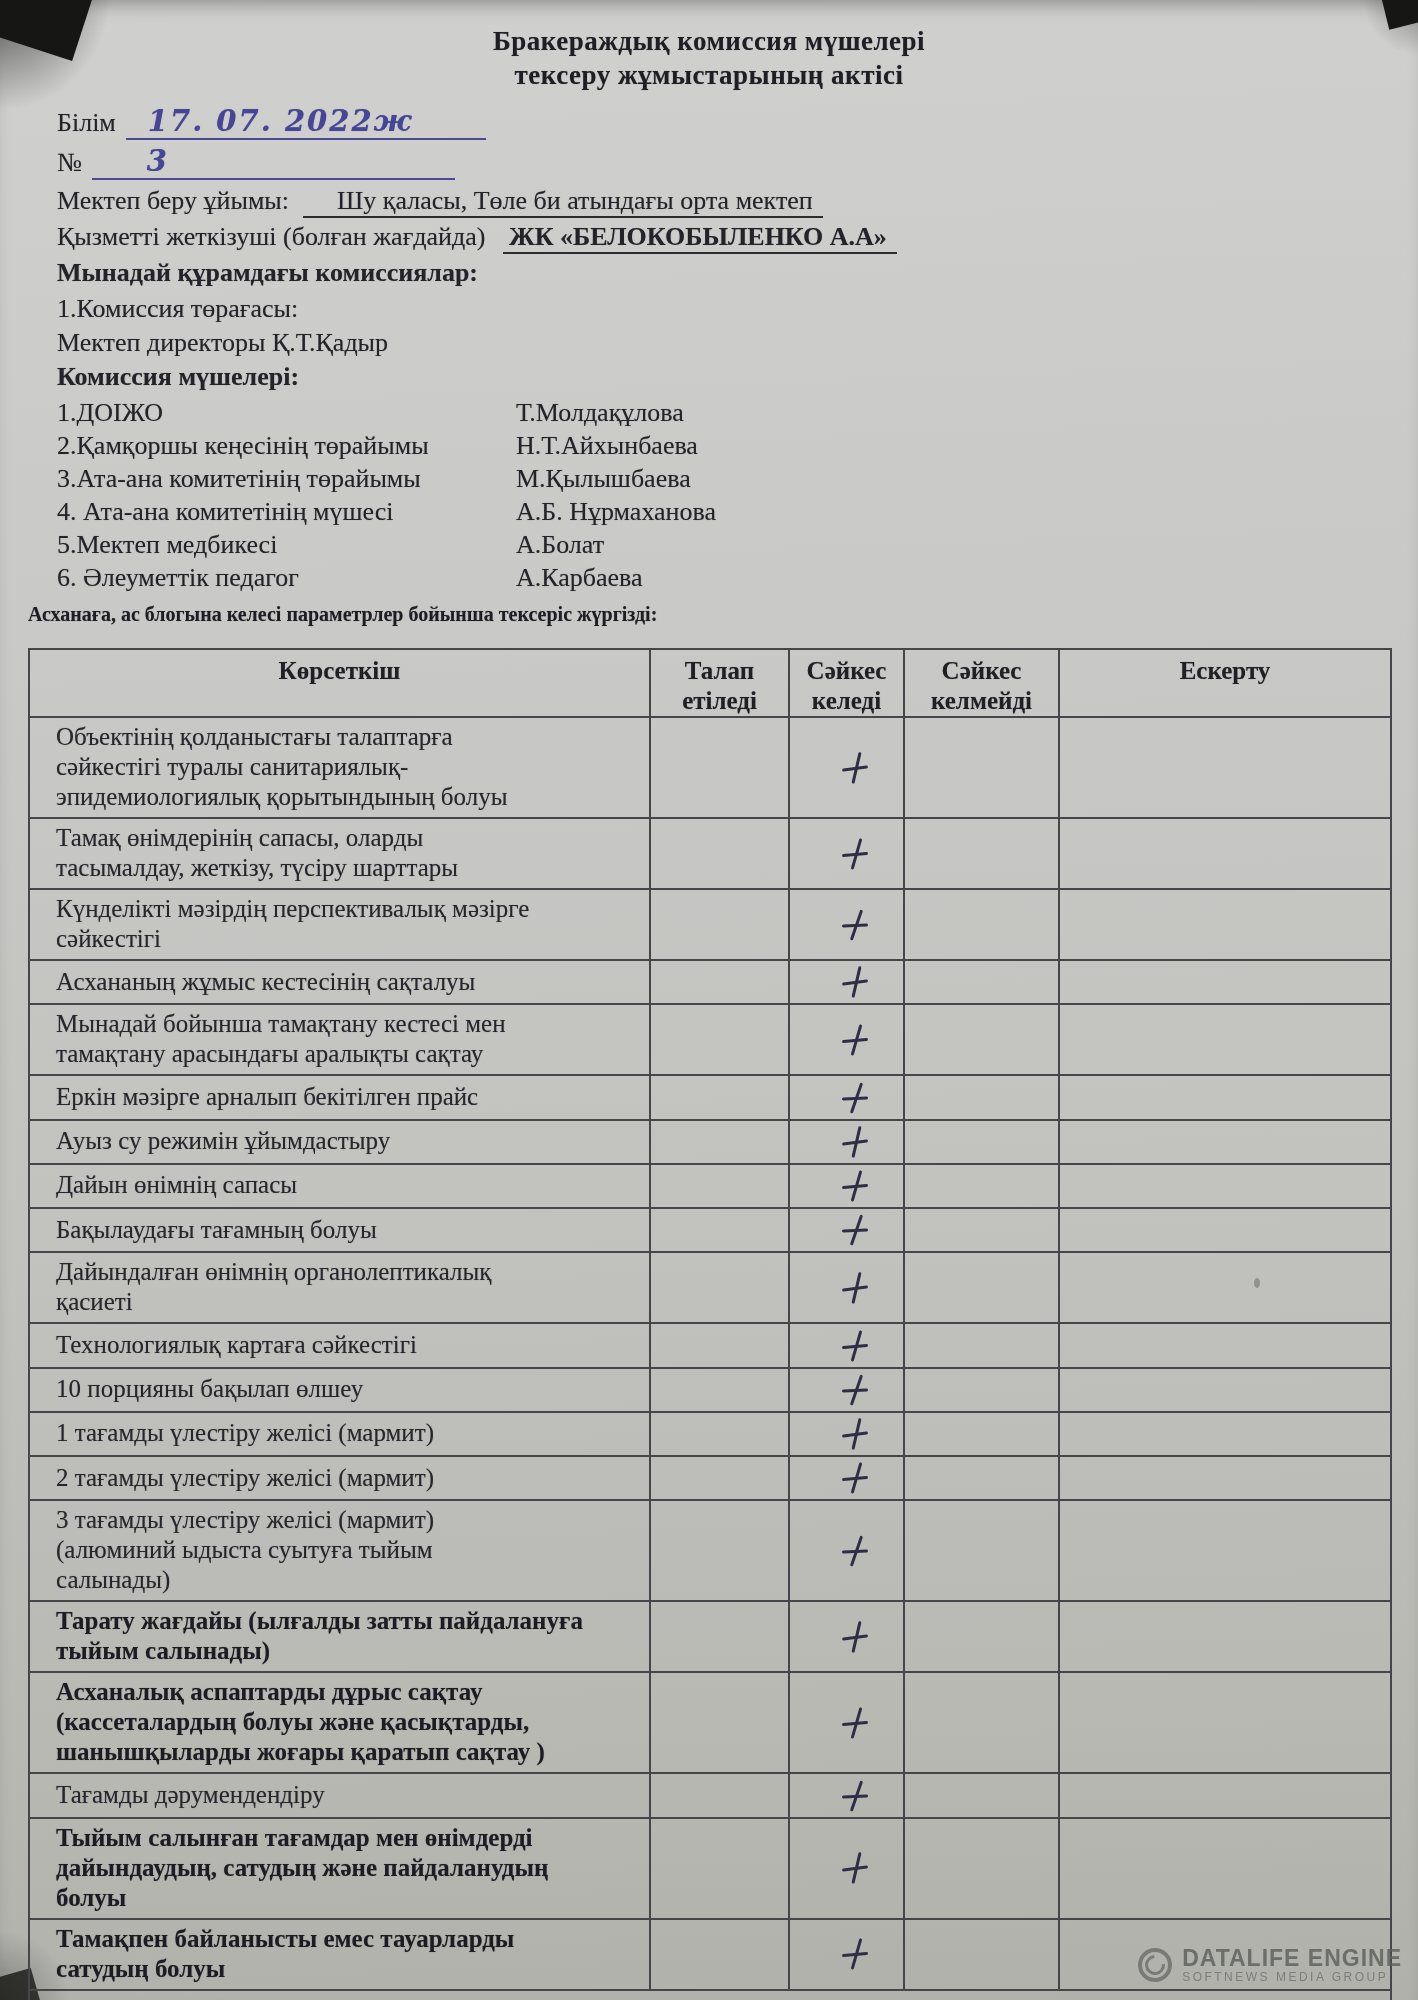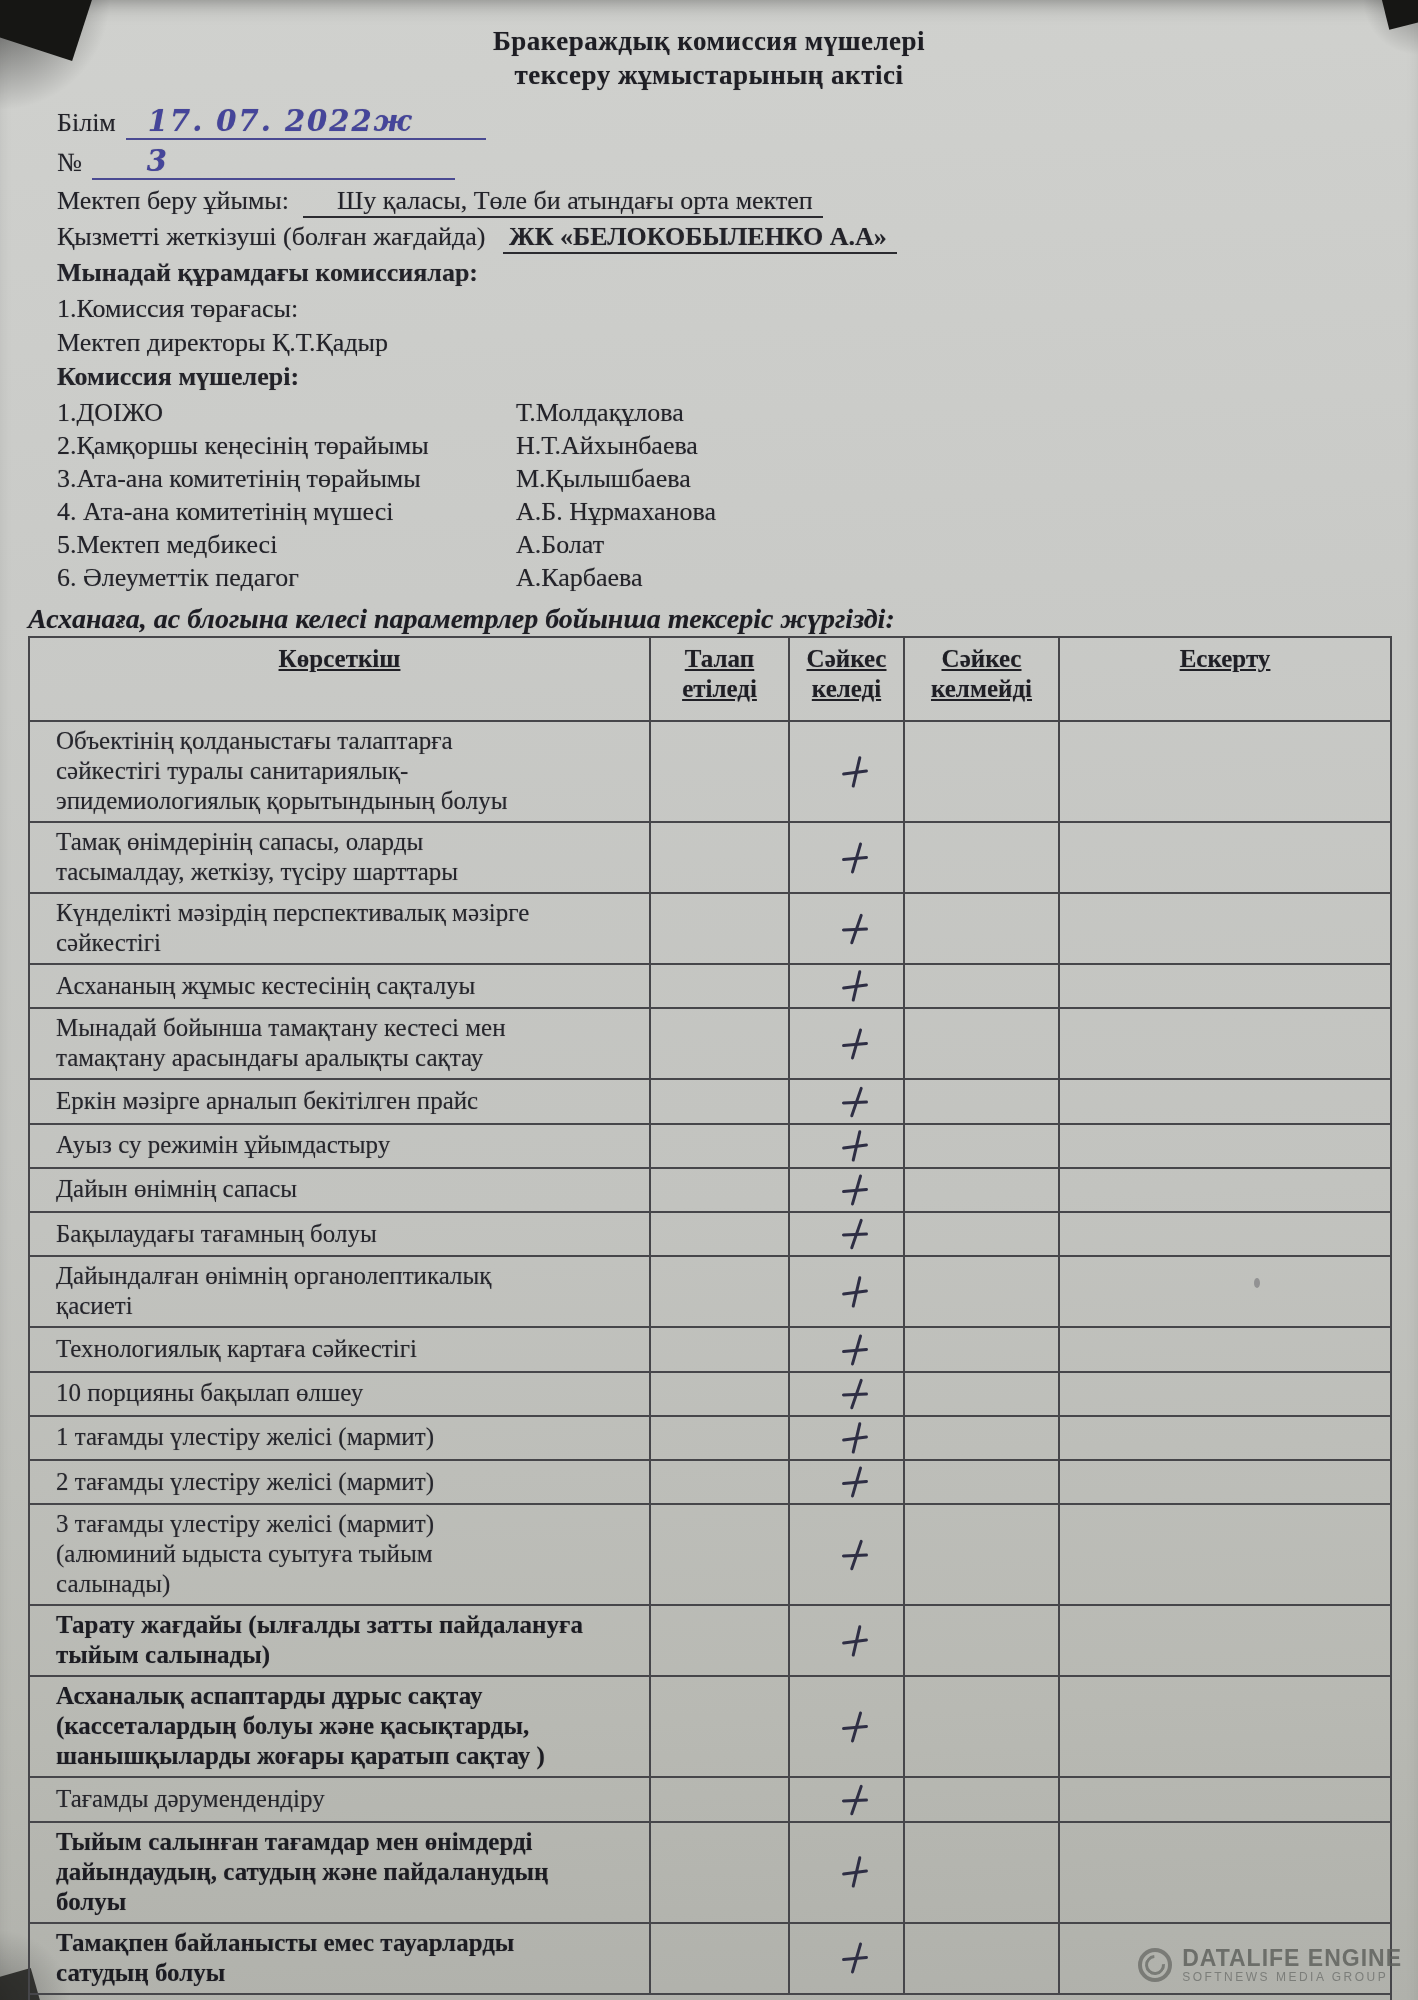--- a/index.html
+++ b/index.html
@@ -33,32 +33,32 @@
   .u-ink{display:inline-block;border-bottom:2.5px solid #4a4a92;min-width:330px;padding:0 8px 0 22px;margin-left:10px;}
   .u-ink.num{min-width:300px;padding-left:55px;}
   .u-doc{border-bottom:2.5px solid #2b2b30;padding:0 10px 1px 34px;margin-left:14px;}
   .b{font-weight:bold;}
   .it{}
   .chair{margin-bottom:4px;}
   .members{margin:2px 0 0 0;}
   .member-row{display:flex;margin-bottom:3px;}
   .member-role{width:455px;}
   .member-name{padding-left:4px;}
-  .intro{margin:10px 0 1px 28px;font-size:28px;font-weight:bold;color:#1d1d23;font-style:italic;}
+  .intro{margin:10px 0 22px 28px;font-size:20px;font-weight:bold;color:#1d1d23;}
   table.insp{
     border-collapse:collapse;margin-left:28px;width:1362px;table-layout:fixed;
     font-size:25px;line-height:30px;color:#26262c;
   }
   table.insp th,table.insp td{
     border:2px solid #46464a;white-space:pre-line;
     padding:4px 10px 5px 26px;vertical-align:middle;
     overflow:hidden;
   }
   table.insp th{
-    font-weight:bold;text-align:center;vertical-align:top;padding:6px 4px 16px 4px;color:#1f1f25;text-decoration:underline;
+    font-weight:bold;text-align:center;vertical-align:top;padding:6px 4px 0 4px;color:#1f1f25;
   }
   td.c-sm{text-align:center;padding:2px 2px;}
   td.c-note{padding:2px 6px;}
   td.c-ind.b{font-weight:bold;color:#1c1c22;}
   td.section{font-weight:bold;color:#1b1b21;padding-top:5px;padding-bottom:5px;}
   .check{
     position:relative;display:inline-block;width:26px;height:32px;vertical-align:middle;
   }
   .check::before{
     content:"";position:absolute;left:13px;top:0;width:3px;height:32px;

